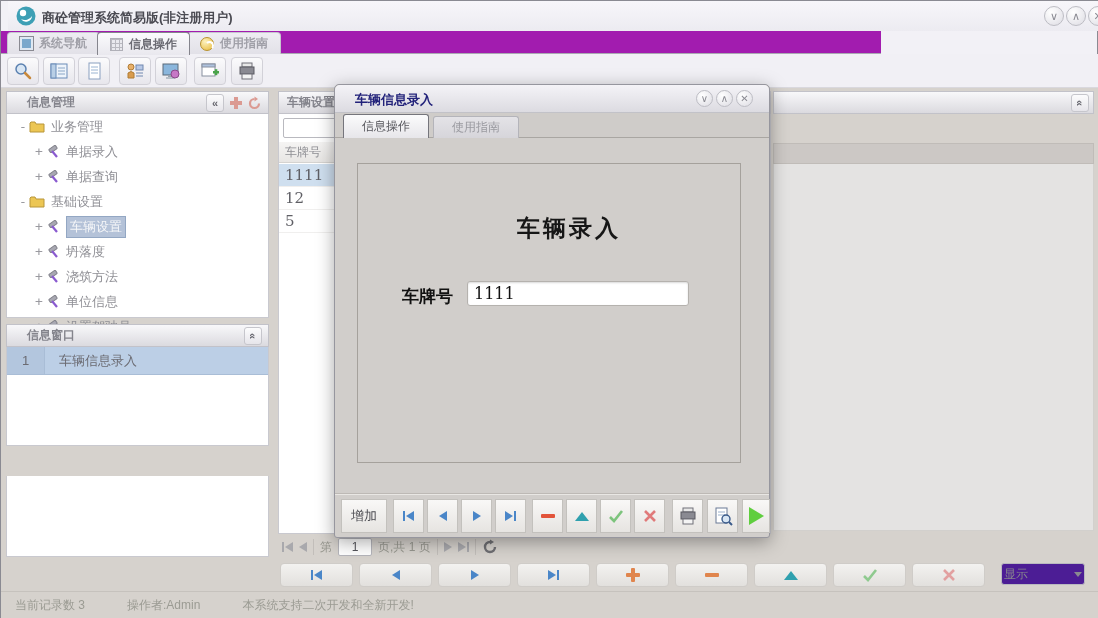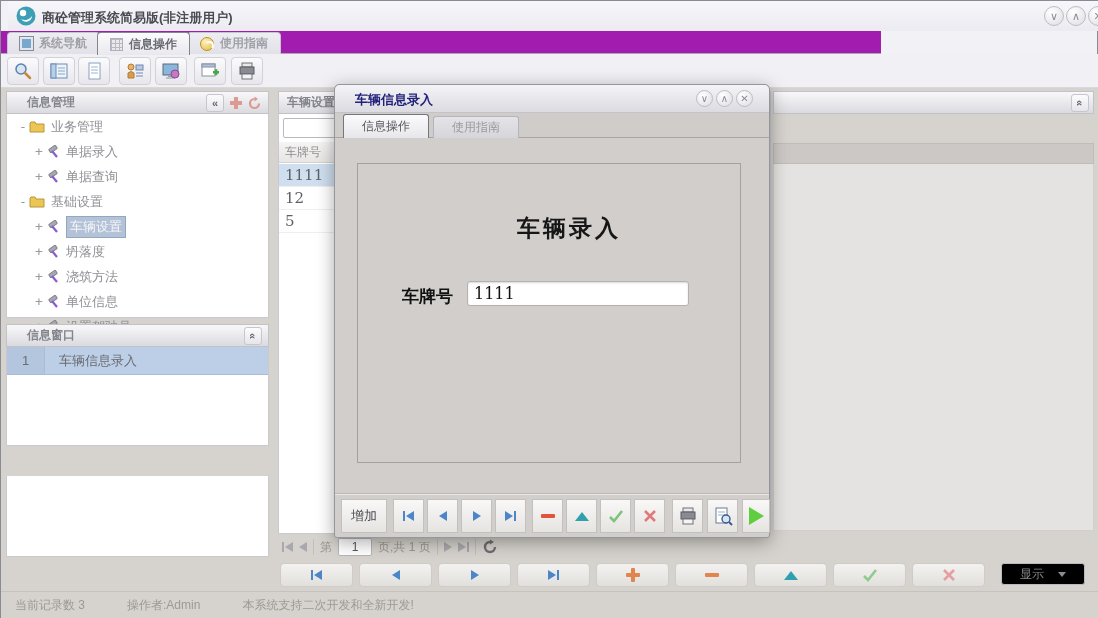--- a/index.html
+++ b/index.html
@@ -81,21 +81,21 @@
   .icon-pair { display:flex; align-items:center; gap:1px; }
   .minus-ic { width:14px; height:4px; background:#e2543a; border-radius:1px; }
   .plus-ic { position:relative; width:14px; height:14px; }
   .plus-ic::before { content:""; position:absolute; left:5px; top:0; width:4px; height:14px; background:#e0854d; border-radius:1px; }
   .plus-ic::after { content:""; position:absolute; left:0; top:5px; width:14px; height:4px; background:#e0854d; border-radius:1px; }
   .up-ic { width:0; height:0; border-left:7px solid transparent; border-right:7px solid transparent; border-bottom:9px solid #2fa0ae; }
   .play-ic { width:0; height:0; border-top:9px solid transparent; border-bottom:9px solid transparent; border-left:15px solid #5fce3e; }
 
   
   .bbtn { position:absolute; top:562px; width:73px; height:24px; border:1px solid #cfccc8; border-radius:4px; background:linear-gradient(#f3f2f0,#e2e0dd); display:flex; align-items:center; justify-content:center; }
-  #display-dd { left:1000px; top:562px; width:84px; height:22px; background:#000000; border:1px solid #b9b9bf; border-radius:3px; display:flex; align-items:center; justify-content:space-between; padding:0 18px; color:#87878d; }
+  #display-dd { left:1000px; top:562px; width:84px; height:22px; background:#4c1d95; border:1px solid #b9b9bf; border-radius:3px; display:flex; align-items:center; justify-content:space-between; padding:0 2px; color:#87878d; }
   .dd-chev { width:0; height:0; border-left:4px solid transparent; border-right:4px solid transparent; border-top:5px solid #8a8a90; }
 
   
   #statusbar { left:0; top:590px; width:1098px; height:28px; background:#d6d2cd; border-top:1px solid #c6c2bd; display:flex; align-items:center; gap:42px; padding-left:14px; color:#9b9b93; }
 
   
   #dialog { left:333px; top:83px; width:436px; height:454px; background:#d1cecb; border:1px solid #96969e; border-radius:5px 5px 3px 3px; box-shadow:0 4px 18px rgba(0,0,0,.35); z-index:10; }
   #dlg-titlebar { left:0; top:0; width:100%; height:28px; background:linear-gradient(#f4f3f7,#dcdbe1); border-bottom:1px solid #c2c2c8; border-radius:5px 5px 0 0; }
   #dlg-title { left:20px; top:6px; font-weight:bold; color:#22227a; font-size:13px; }
   #dlg-tabstrip { left:0; top:28px; width:100%; height:25px; background:#cfccc9; border-bottom:1px solid #a9a6a2; }

